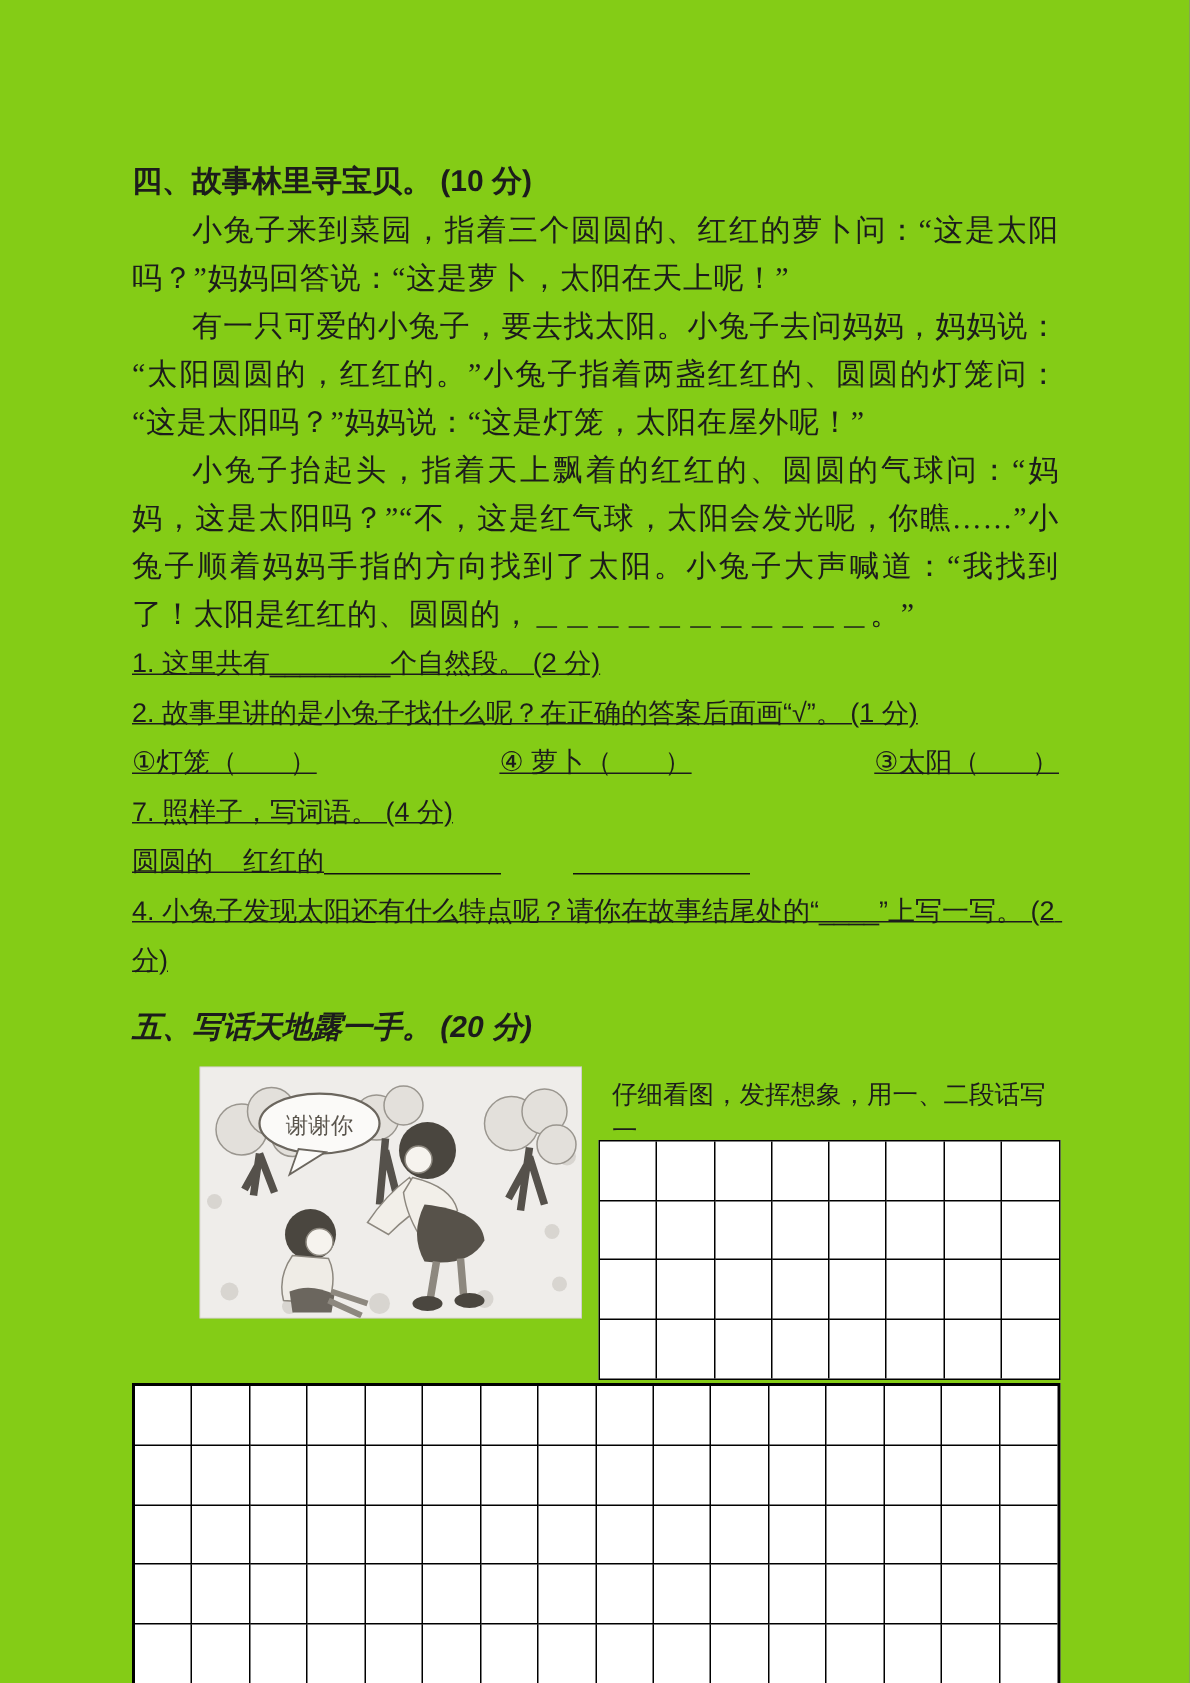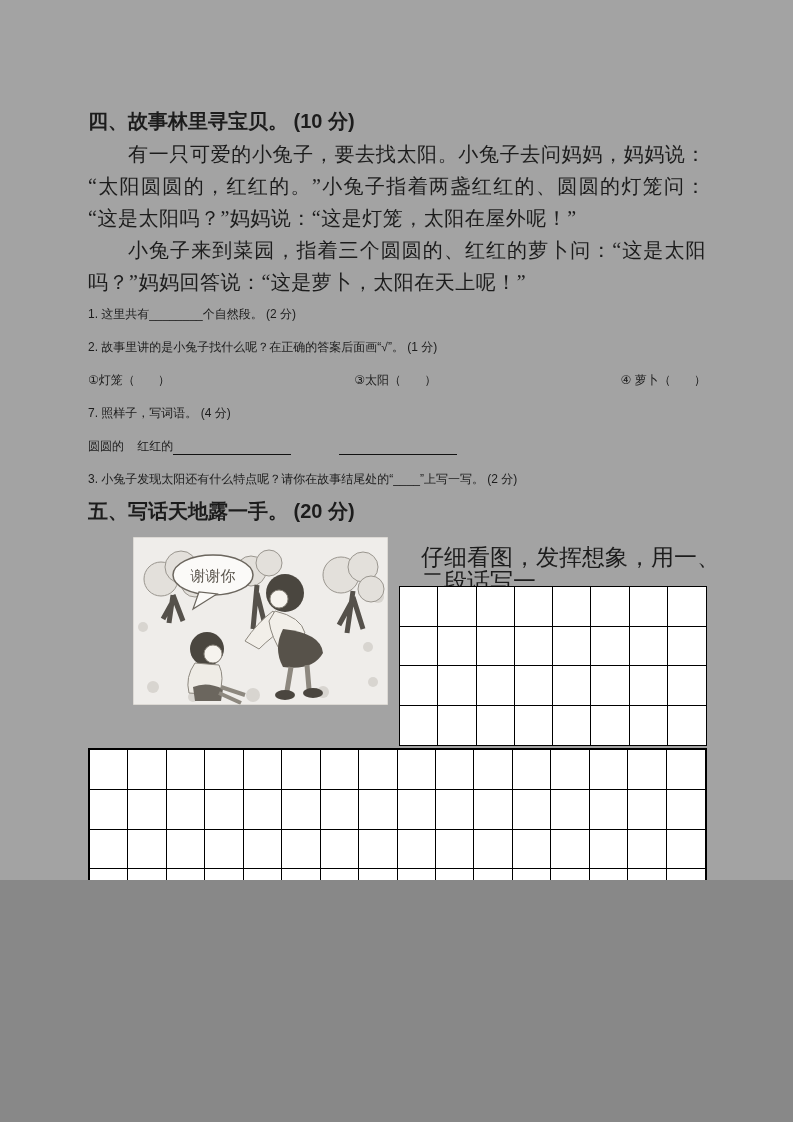--- a/index.html
+++ b/index.html
@@ -1,20 +1,20 @@
 <!DOCTYPE html>
 <html lang="zh"><head>
 <meta charset="utf-8">
 <style>
   html,body{margin:0;padding:0;background:#888;}
   .page{
     position:relative;
-    width:793px;height:880px;
+    width:793px;height:1122px;
     margin:0 auto;
-    background:#a3a3a3;
+    background:#84cc16;
     box-sizing:border-box;
     padding:108px 87px 0 88px;
     color:#1c1c1c;
     font-family:"Liberation Serif","DejaVu Serif",serif;
     overflow:hidden;
   }
   .sec-title{
     font-family:"Liberation Sans","DejaVu Sans",sans-serif;
     font-weight:bold;
     font-size:20px;
@@ -24,21 +24,22 @@
   .story p{
     margin:0;
     text-indent:2em;
     font-size:20px;
     line-height:32px;
     text-align:justify;
     letter-spacing:0.5px;
   }
   .questions{
     font-family:"Liberation Sans","DejaVu Sans",sans-serif;
-    font-size:12px;
+    font-size:18px;
+    text-decoration:underline;
   }
   .q-line{
     margin:0;
     line-height:33px;
     white-space:pre-wrap;
   }
   .options-row{
     display:flex;
     justify-content:space-between;
     line-height:33px;
@@ -65,24 +66,23 @@
   }
   .illustration{
     position:absolute;
     left:45px;top:7px;
     width:255px;height:168px;
   }
   .caption{
     position:absolute;
     left:320px;top:16px;
     width:300px;
-    font-family:Liberation Serif, serif;
-    font-size:23px;
+    font-family:Liberation Mono, monospace;
+    font-size:17px;
     line-height:24px;
-    margin-left:13px;
   }
   .w-grid{
     position:absolute;
     display:grid;
     box-sizing:border-box;
     background:#fff;
   }
   .w-grid .cell{
     border-right:1px solid #000;
     border-bottom:1px solid #000;
@@ -104,42 +104,43 @@
   }
 </style>
 </head>
 <body>
 
 <div class="page">
 
   <h2 class="sec-title">四、故事林里寻宝贝。 (10 分)</h2>
 
   <div class="story">
+    <p>小兔子来到菜园，指着三个圆圆的、红红的萝卜问：“这是太阳吗？”妈妈回答说：“这是萝卜，太阳在天上呢！”</p>
     <p>有一只可爱的小兔子，要去找太阳。小兔子去问妈妈，妈妈说：“太阳圆圆的，红红的。”小兔子指着两盏红红的、圆圆的灯笼问：“这是太阳吗？”妈妈说：“这是灯笼，太阳在屋外呢！”</p>
-    <p>小兔子来到菜园，指着三个圆圆的、红红的萝卜问：“这是太阳吗？”妈妈回答说：“这是萝卜，太阳在天上呢！”</p>
+    <p>小兔子抬起头，指着天上飘着的红红的、圆圆的气球问：“妈妈，这是太阳吗？”“不，这是红气球，太阳会发光呢，你瞧……”小兔子顺着妈妈手指的方向找到了太阳。小兔子大声喊道：“我找到了！太阳是红红的、圆圆的，＿＿＿＿＿＿＿＿＿＿＿。”</p>
   </div>
 
   <div class="questions">
     <p class="q-line">1. 这里共有________个自然段。 (2 分)</p>
     <p class="q-line">2. 故事里讲的是小兔子找什么呢？在正确的答案后面画“√”。 (1 分)</p>
     <div class="options-row">
       <span>①灯笼（       ）</span>
+      <span>④ 萝卜（       ）</span>
       <span>③太阳（       ）</span>
-      <span>④ 萝卜（       ）</span>
     </div>
     <p class="q-line">7. 照样子，写词语。 (4 分)</p>
     <div class="blank-row">
       <span>圆圆的    红红的</span>
       <span class="write-blank"></span>
       <span class="write-blank"></span>
     </div>
-    <p class="q-line">3. 小兔子发现太阳还有什么特点呢？请你在故事结尾处的“____”上写一写。 (2 分)</p>
+    <p class="q-line">4. 小兔子发现太阳还有什么特点呢？请你在故事结尾处的“____”上写一写。 (2 分)</p>
   </div>
 
-  <h2 class="sec-title" style="margin-top:2px;">五、写话天地露一手。 (20 分)</h2>
+  <h2 class="sec-title" style="margin-top:15px;font-style:italic;">五、写话天地露一手。 (20 分)</h2>
 
   <div class="writing-area">
 
     <svg class="illustration" viewBox="0 0 255 168" aria-label="illustration">
 
       <rect x="0" y="0" width="255" height="168" fill="#efedea"></rect>
       <g fill="#d8d5d0">
         <circle cx="20" cy="150" r="6"></circle>
           <circle cx="60" cy="160" r="5"></circle>
           <circle cx="120" cy="158" r="7"></circle>

